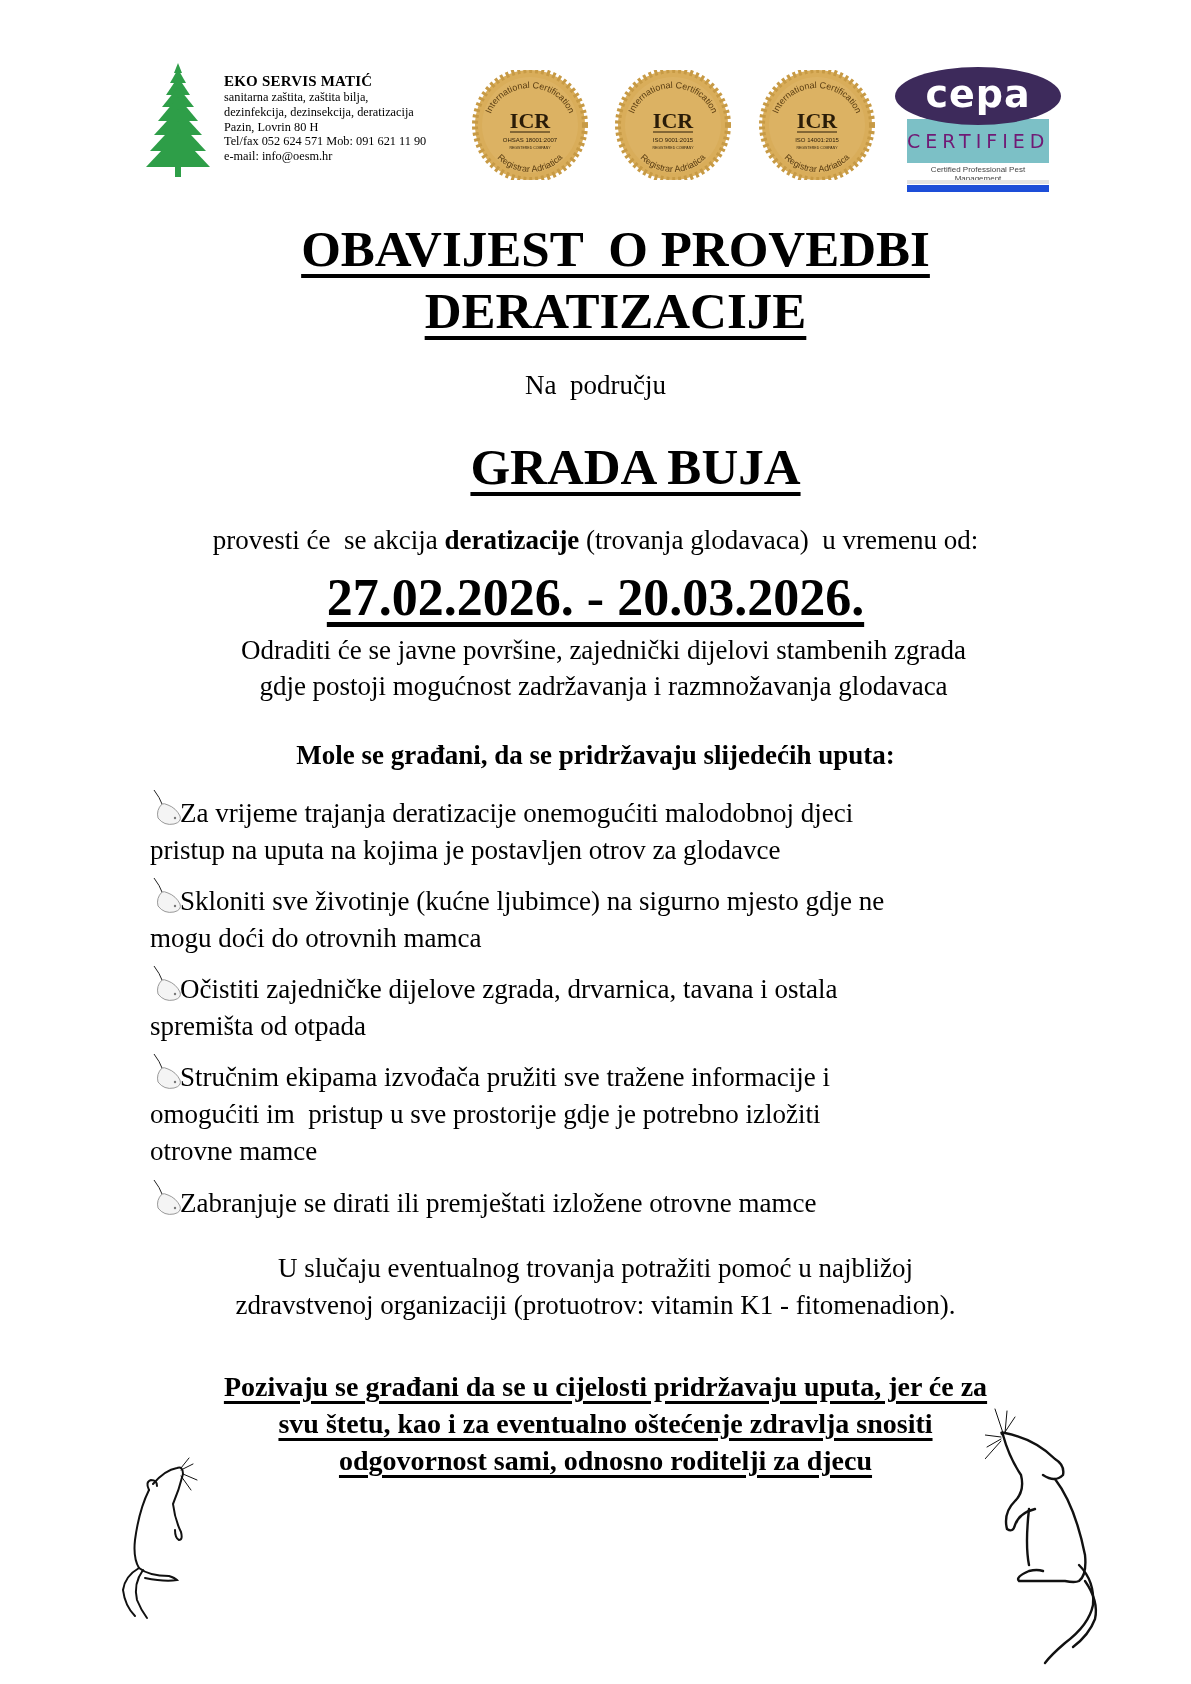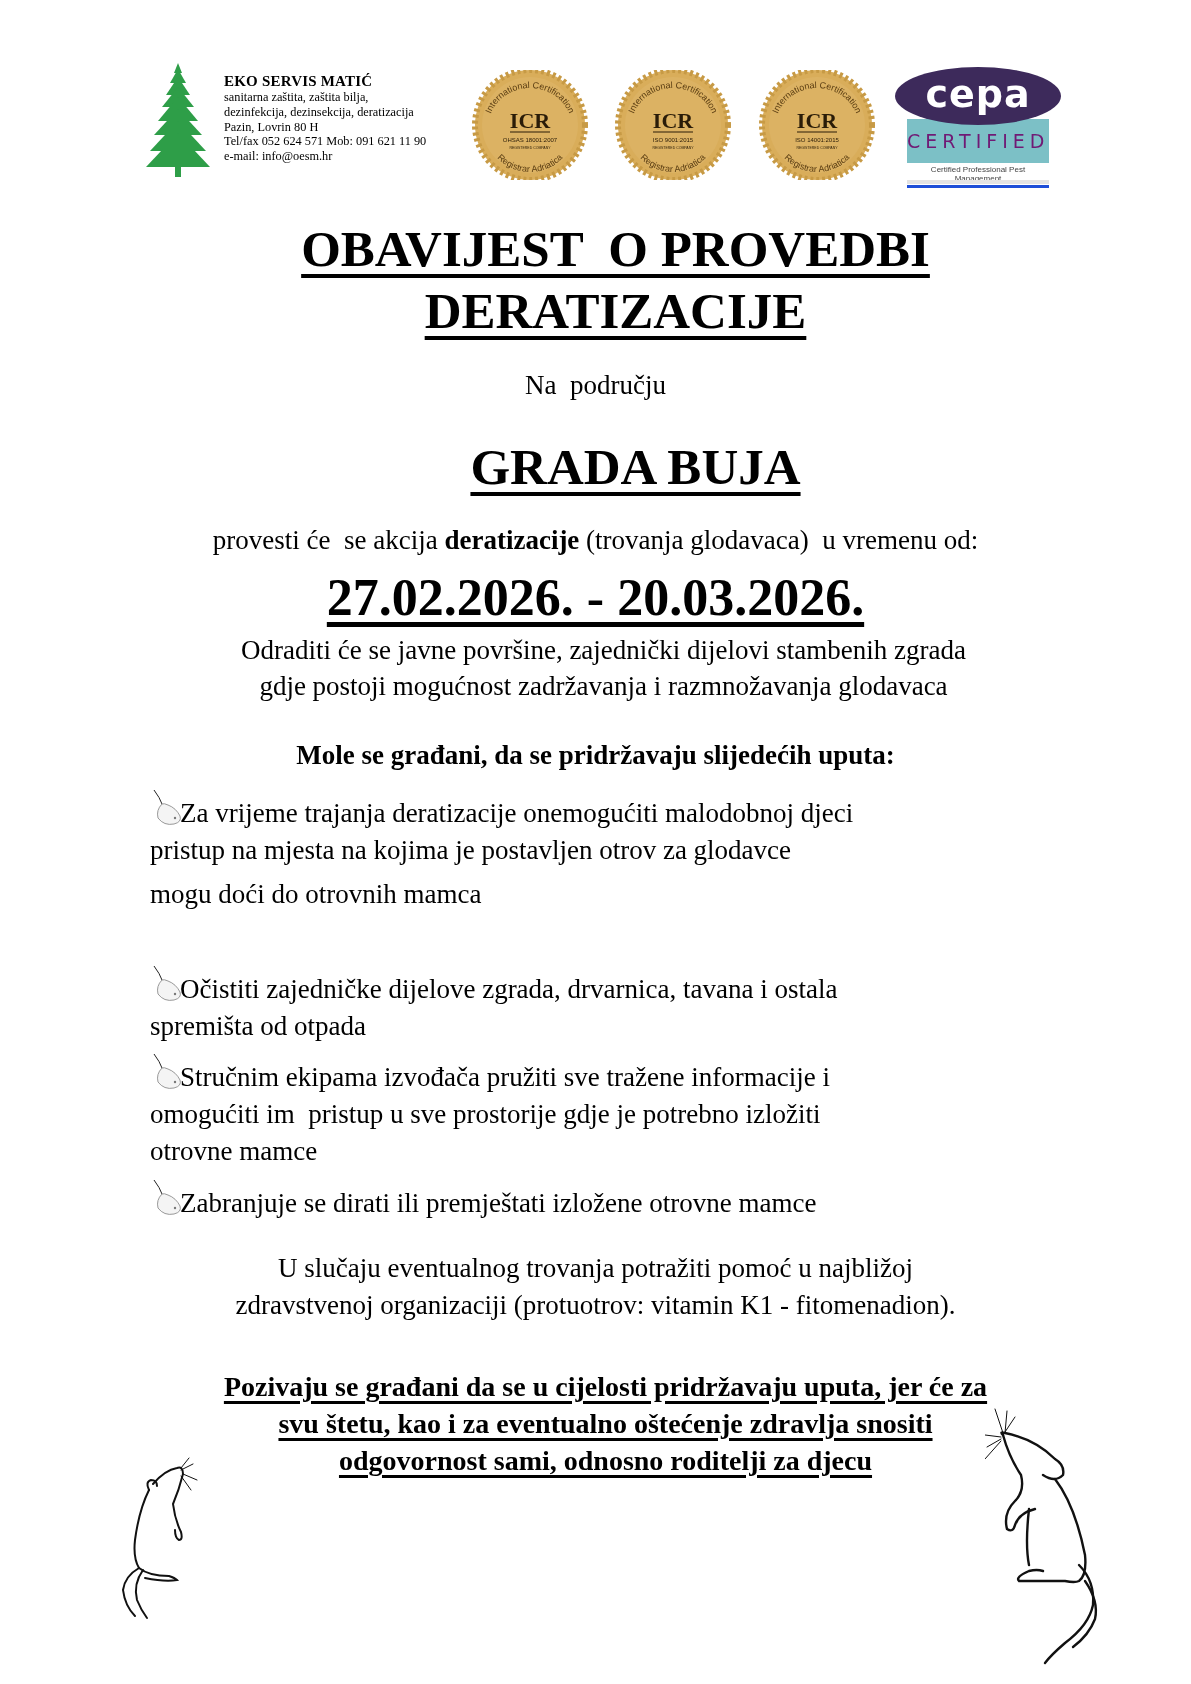--- a/index.html
+++ b/index.html
@@ -20,21 +20,21 @@
   .cepa { position: absolute; left: 895px; top: 67px; width: 170px; height: 120px; }
   .cepa .oval { position: absolute; left: 0; top: 0; width: 166px; height: 58px; border-radius: 50%;
                 background: #3d2a5b; }
   .cepa .oval span { display: block; text-align: center; color: #fff; font-family: "DejaVu Sans", sans-serif;
                 font-weight: bold; font-size: 38px; line-height: 54px; letter-spacing: 1px; }
   .cepa .band { position: absolute; left: 12px; top: 52px; width: 142px; height: 44px; background: #7cc0c6; }
   .cepa .band span { display: block; text-align: center; color: #701a75; font-family: "DejaVu Sans", sans-serif;
                 font-size: 19px; letter-spacing: 5px; line-height: 44px; }
   .cepa .sub { position: absolute; left: 12px; top: 98px; width: 142px; text-align: center;
                font-family: "Liberation Sans", sans-serif; font-size: 8px; color: #444;
-               border-bottom: 3px solid #1d4ed8; padding-bottom: 2px; }
+               border-bottom: 7px solid #1d4ed8; padding-bottom: 2px; }
   .cepa .subsub { position: absolute; left: 12px; top: 113px; width: 142px; height: 4px; background: #e3e3e3; }
 
   
   .center { position: absolute; left: 0; width: 1191px; text-align: center; }
   .title { top: 218px; font-weight: bold; font-size: 51px; line-height: 62px; padding-left: 20px; }
   .title span { text-decoration: underline; text-decoration-thickness: 4px; text-underline-offset: 8px; }
   .na { top: 370px; font-size: 27px; }
   .grad { top: 438px; font-weight: bold; font-size: 51px; padding-left: 40px; }
   .grad span { text-decoration: underline; text-decoration-thickness: 4px; text-underline-offset: 8px; }
   .provesti { top: 525px; font-size: 27px; }
@@ -172,24 +172,29 @@
 </div>
 
 <div class="center mole">Mole se građani, da se pridržavaju slijedećih uputa:</div>
 
 <div class="bullet b1">
   <div><svg class="mouse" viewBox="0 0 34 40">
         <path d="M4 2 Q10 10 12 16" stroke="#222" stroke-width="1" fill="none"></path>
         <path d="M12 16 Q6 22 8 30 Q14 38 24 36 Q32 34 30 28 Q26 20 18 17 Q14 15 12 16Z" fill="#f4f4f4" stroke="#999" stroke-width="1"></path>
         <circle cx="25" cy="30" r="1.2" fill="#777"></circle>
       </svg><span>Za vrijeme trajanja deratizacije onemogućiti malodobnoj djeci</span></div>
-  <div>pristup na mjesta na kojima je postavljen otrov za glodavce</div>
+  <div>pristup na uputa na kojima je postavljen otrov za glodavce</div>
 </div>
 
 <div class="bullet b2">
+  <div><svg class="mouse" viewBox="0 0 34 40">
+        <path d="M4 2 Q10 10 12 16" stroke="#222" stroke-width="1" fill="none"></path>
+        <path d="M12 16 Q6 22 8 30 Q14 38 24 36 Q32 34 30 28 Q26 20 18 17 Q14 15 12 16Z" fill="#f4f4f4" stroke="#999" stroke-width="1"></path>
+        <circle cx="25" cy="30" r="1.2" fill="#777"></circle>
+      </svg><span>Skloniti sve životinje (kućne ljubimce) na sigurno mjesto gdje ne</span></div>
   <div>mogu doći do otrovnih mamca</div>
 </div>
 
 <div class="bullet b3">
   <div><svg class="mouse" viewBox="0 0 34 40">
         <path d="M4 2 Q10 10 12 16" stroke="#222" stroke-width="1" fill="none"></path>
         <path d="M12 16 Q6 22 8 30 Q14 38 24 36 Q32 34 30 28 Q26 20 18 17 Q14 15 12 16Z" fill="#f4f4f4" stroke="#999" stroke-width="1"></path>
         <circle cx="25" cy="30" r="1.2" fill="#777"></circle>
       </svg><span>Očistiti zajedničke dijelove zgrada, drvarnica, tavana i ostala</span></div>
   <div>spremišta od otpada</div>

